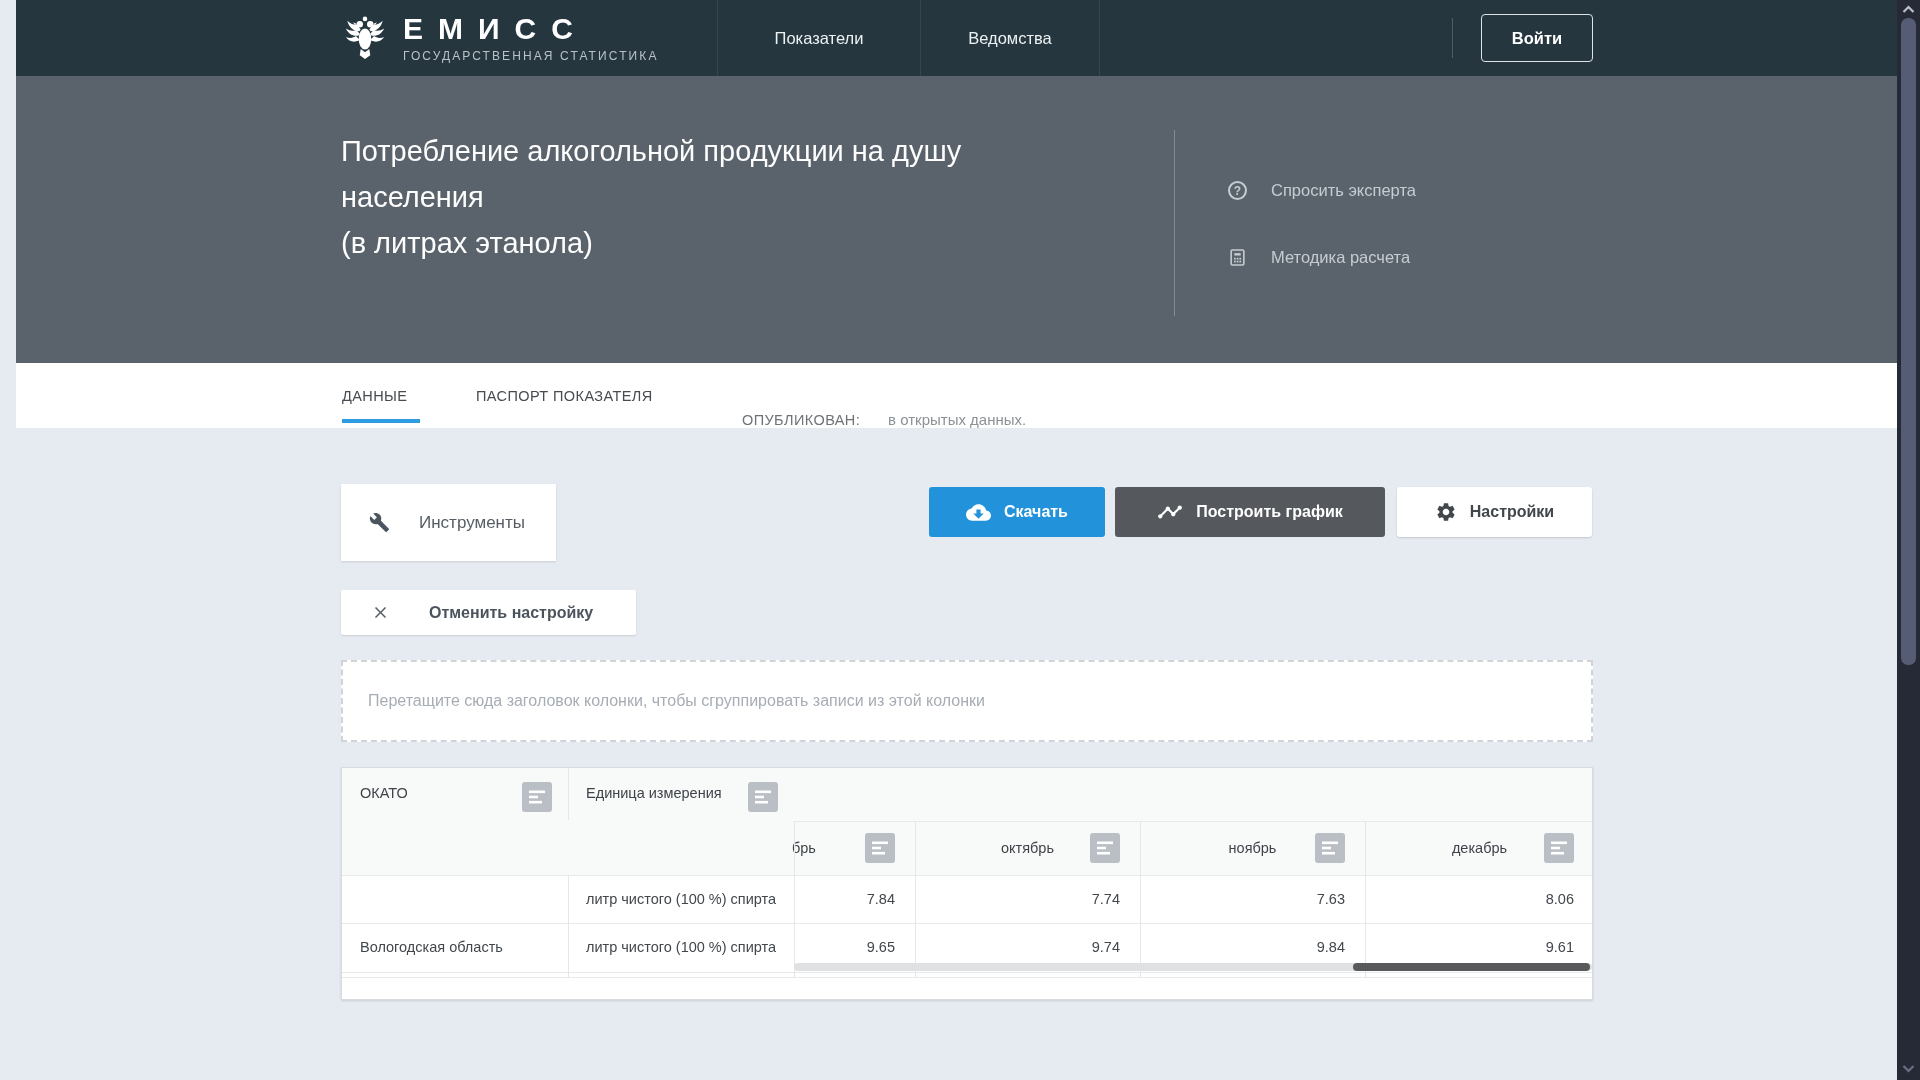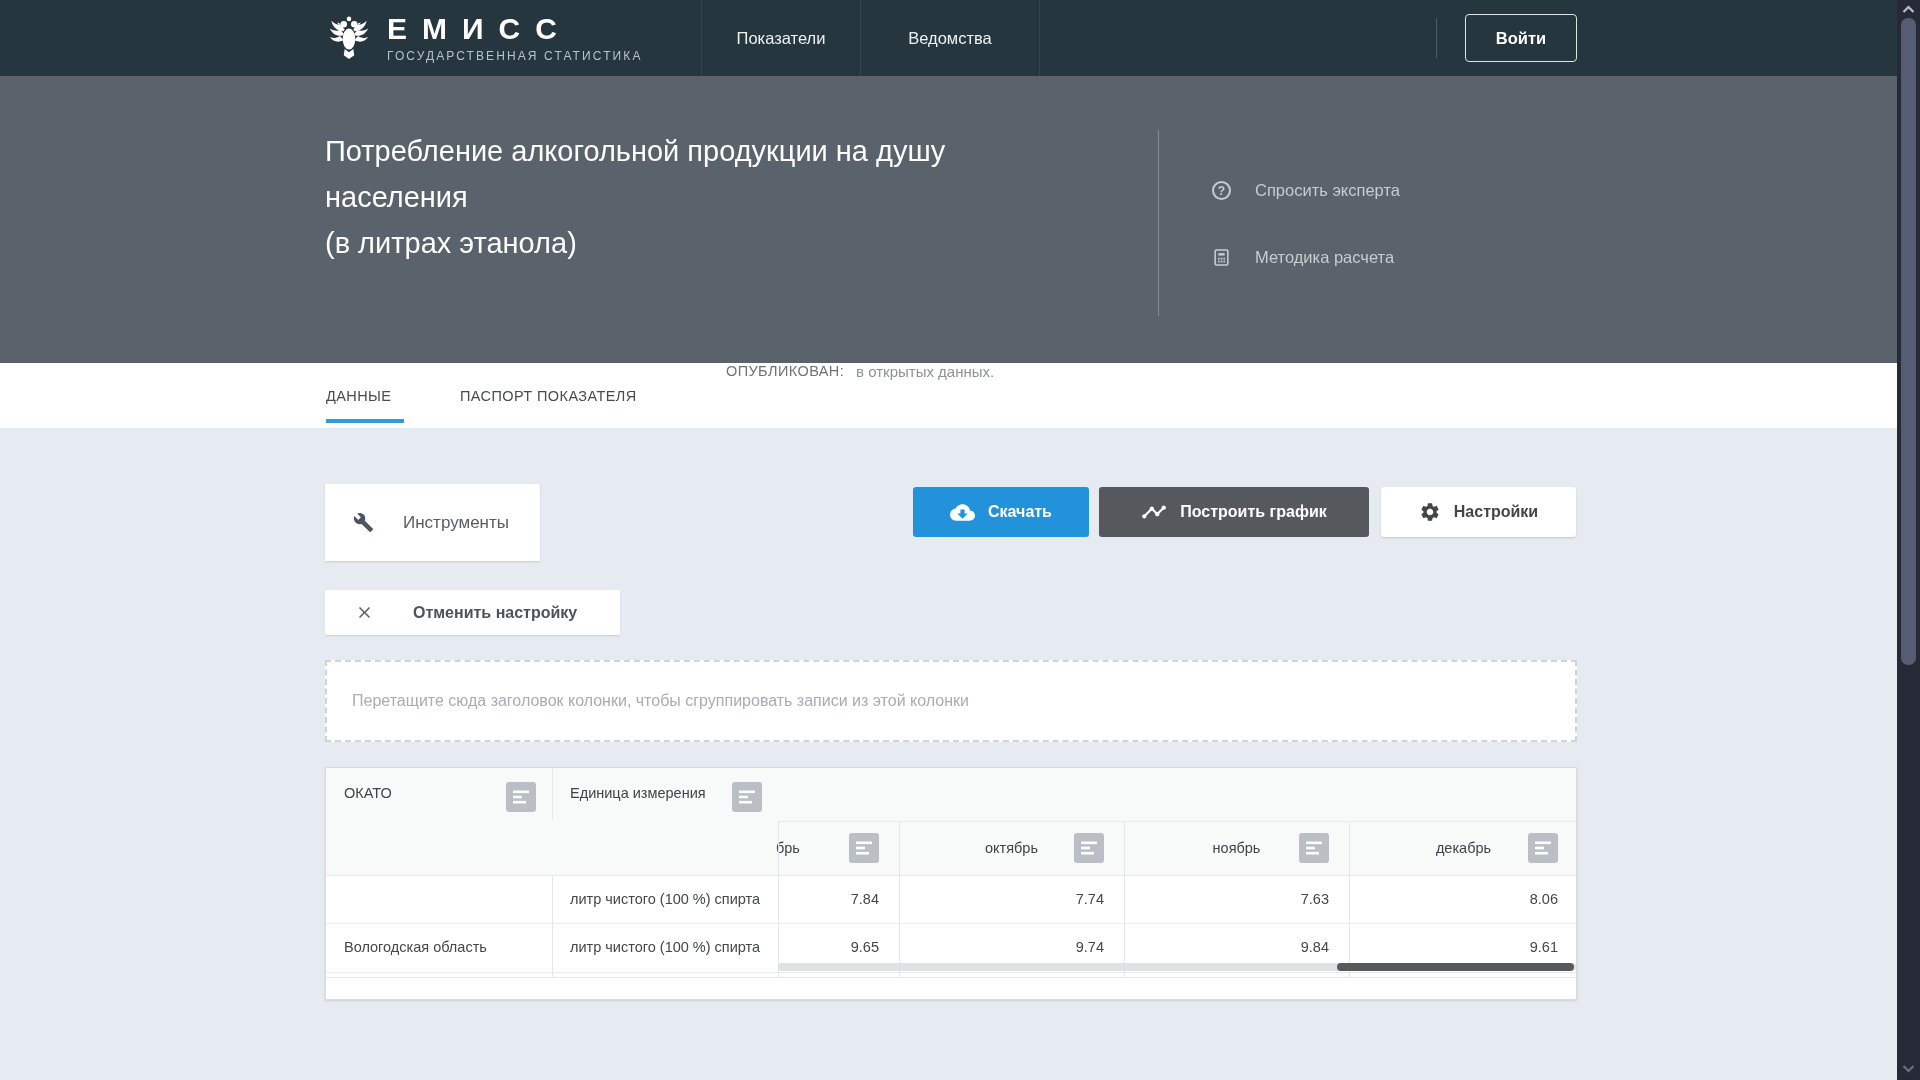--- a/index.html
+++ b/index.html
@@ -1,45 +1,45 @@
 <!DOCTYPE html>
 <html><head>
 <meta charset="utf-8">
 <style>
   * { margin:0; padding:0; box-sizing:border-box; }
   html,body { width:1920px; height:1080px; }
   body { font-family:"Liberation Sans", sans-serif; background:#e6eaf1; position:relative; overflow:hidden; }
-  .page { position:absolute; left:0; top:0; width:1897px; height:1080px; }
+  .page { position:absolute; left:0; top:0; width:1897px; height:1080px;padding-left:16px; }
 
   
   .navbar { position:relative; height:76px; background:#25363f; }
   .logo { position:absolute; left:328px; top:0; height:76px; display:flex; align-items:center; gap:17px; }
   .logo-title { color:#fff; font-size:30px; font-weight:bold; letter-spacing:15px; line-height:30px; }
   .logo-subtitle { color:#b9c2c7; font-size:12px; letter-spacing:2.1px; margin-top:5px; }
   .nav-menu { position:absolute; left:701px; top:0; height:76px; display:flex; }
   .nav-item { display:flex; align-items:center; justify-content:center; border-right:1px solid #36454e; color:#eef1f2; font-size:16.5px; cursor:pointer; }
   .nav-item:first-child { border-left:1px solid #36454e; }
-  .nav-item.w1 { width:160px; } .nav-item.w2 { width:179px; }
+  .nav-item.w1 { width:204px; } .nav-item.w2 { width:179px; }
   .login-sep { position:absolute; left:1436px; top:18px; width:1px; height:40px; background:#4e5c64; }
   .login-btn { position:absolute; left:1465px; top:14px; width:112px; height:48px; border:1px solid #dfe3e6; border-radius:4px; background:transparent; color:#fff; font-size:16.5px; font-weight:bold; display:flex; align-items:center; justify-content:center; cursor:pointer; }
 
   
   .hero { position:relative; height:287px; background:#5a636b; }
   .hero-title { position:absolute; left:325px; top:52px; color:#fdfdfd; font-size:29px; font-weight:400; line-height:46px; width:640px; }
   .hero-divider { position:absolute; left:1158px; top:54px; width:1px; height:186px; background:rgba(255,255,255,0.25); }
   .hero-link { position:absolute; left:1212px; display:flex; align-items:center; gap:24px; color:#c6ccd1; font-size:16.5px; cursor:pointer; }
   .hero-link.l1 { top:105px; } .hero-link.l2 { top:172px; }
   .q-circle { width:19px; height:19px; border:2px solid #c6ccd1; border-radius:50%; display:flex; align-items:center; justify-content:center; font-size:12px; font-weight:bold; color:#c6ccd1; }
 
   
   .tabbar { position:relative; height:65px; background:#fff; }
   .tab { position:absolute; top:0; height:65px; display:flex; align-items:center; font-size:14.5px; letter-spacing:0.4px; color:#474c51; cursor:pointer; }
   .tab-data { left:326px; } .tab-passport { left:460px; }
   .tab-underline { position:absolute; left:326px; top:56px; width:78px; height:4px; background:#2d9ce1; }
-  .published { position:absolute; left:726px; top:0; height:65px; display:flex; align-items:flex-start; gap:12px; }
+  .published { position:absolute; left:726px; top:0; height:65px; display:flex; align-items:flex-end; gap:28px; }
   .published .lbl { font-size:14.5px; letter-spacing:0.4px; color:#6e7378; }
   .published .val { font-size:15px; color:#8d9297; }
 
   
   .body-area { position:relative; height:652px; background:#e6eaf1; }
   .panel { background:#fff; box-shadow:0 1px 2px rgba(0,0,0,0.12); }
 
   .tools-box { position:absolute; left:325px; top:56px; width:215px; height:77px; display:flex; align-items:center; padding-left:28px; gap:29px; color:#565d64; font-size:17px; cursor:pointer; }
   .btn { position:absolute; top:59px; height:50px; border:none; border-radius:3px; display:flex; align-items:center; justify-content:center; gap:13px; font-size:16px; font-weight:bold; cursor:pointer; }
   .btn-download { left:913px; width:176px; background:#2293da; color:#fff; }

